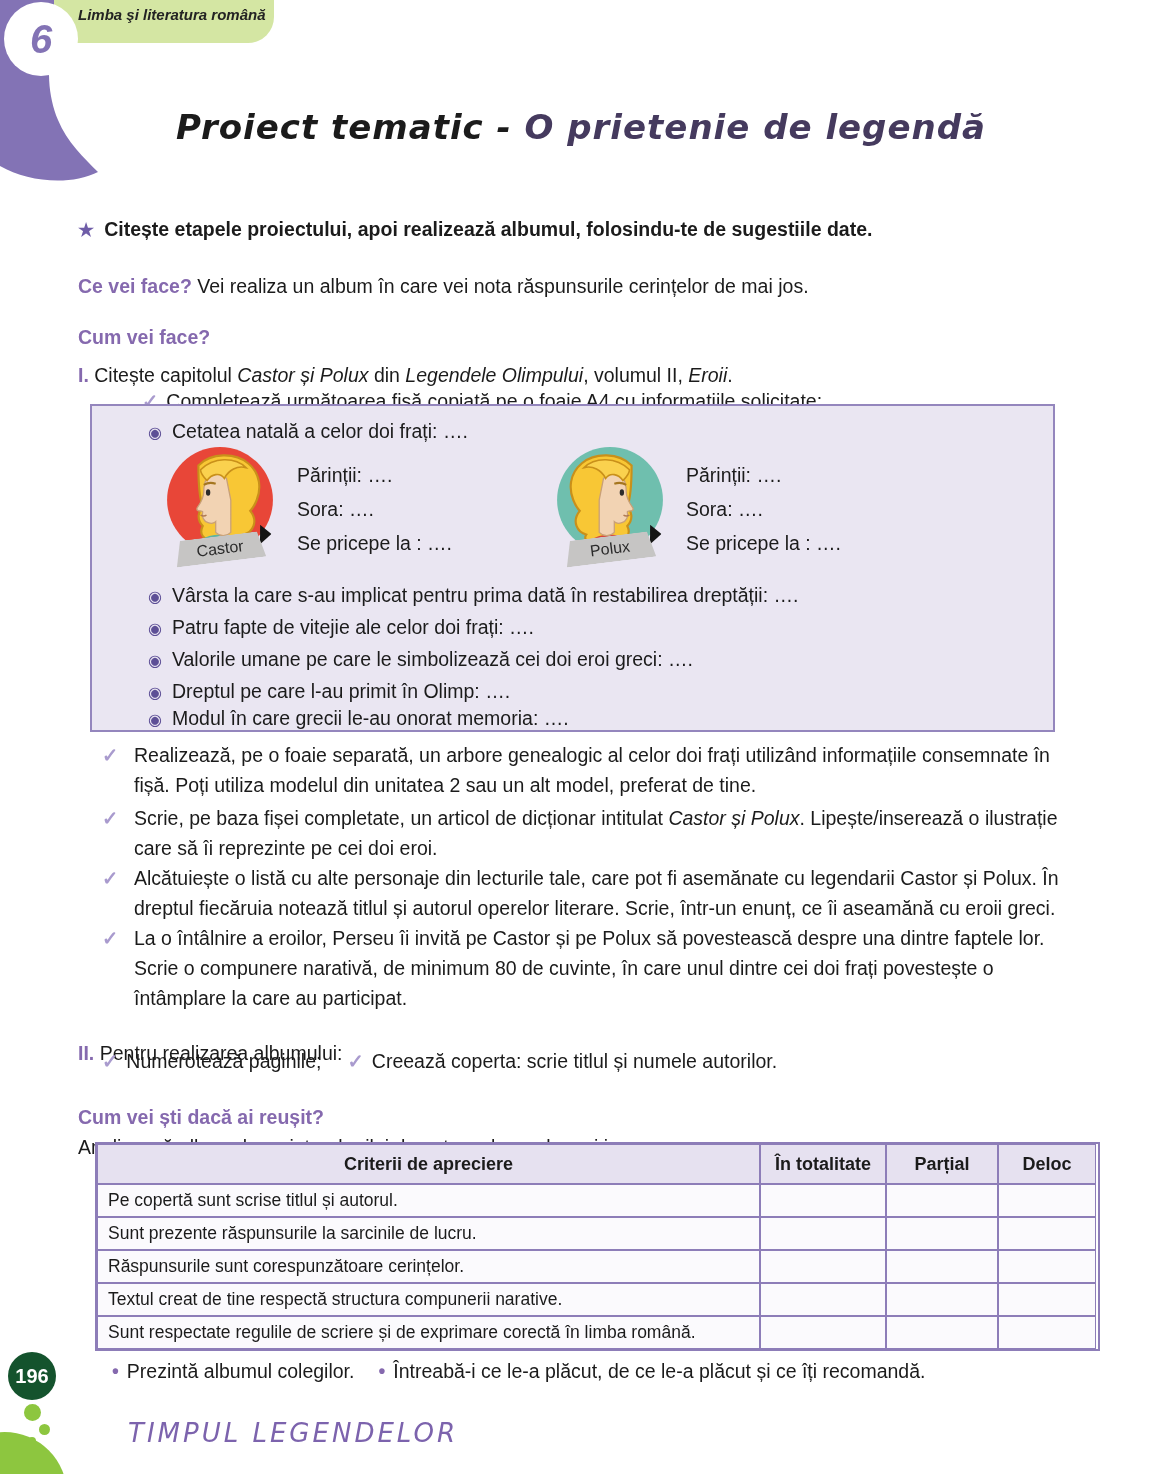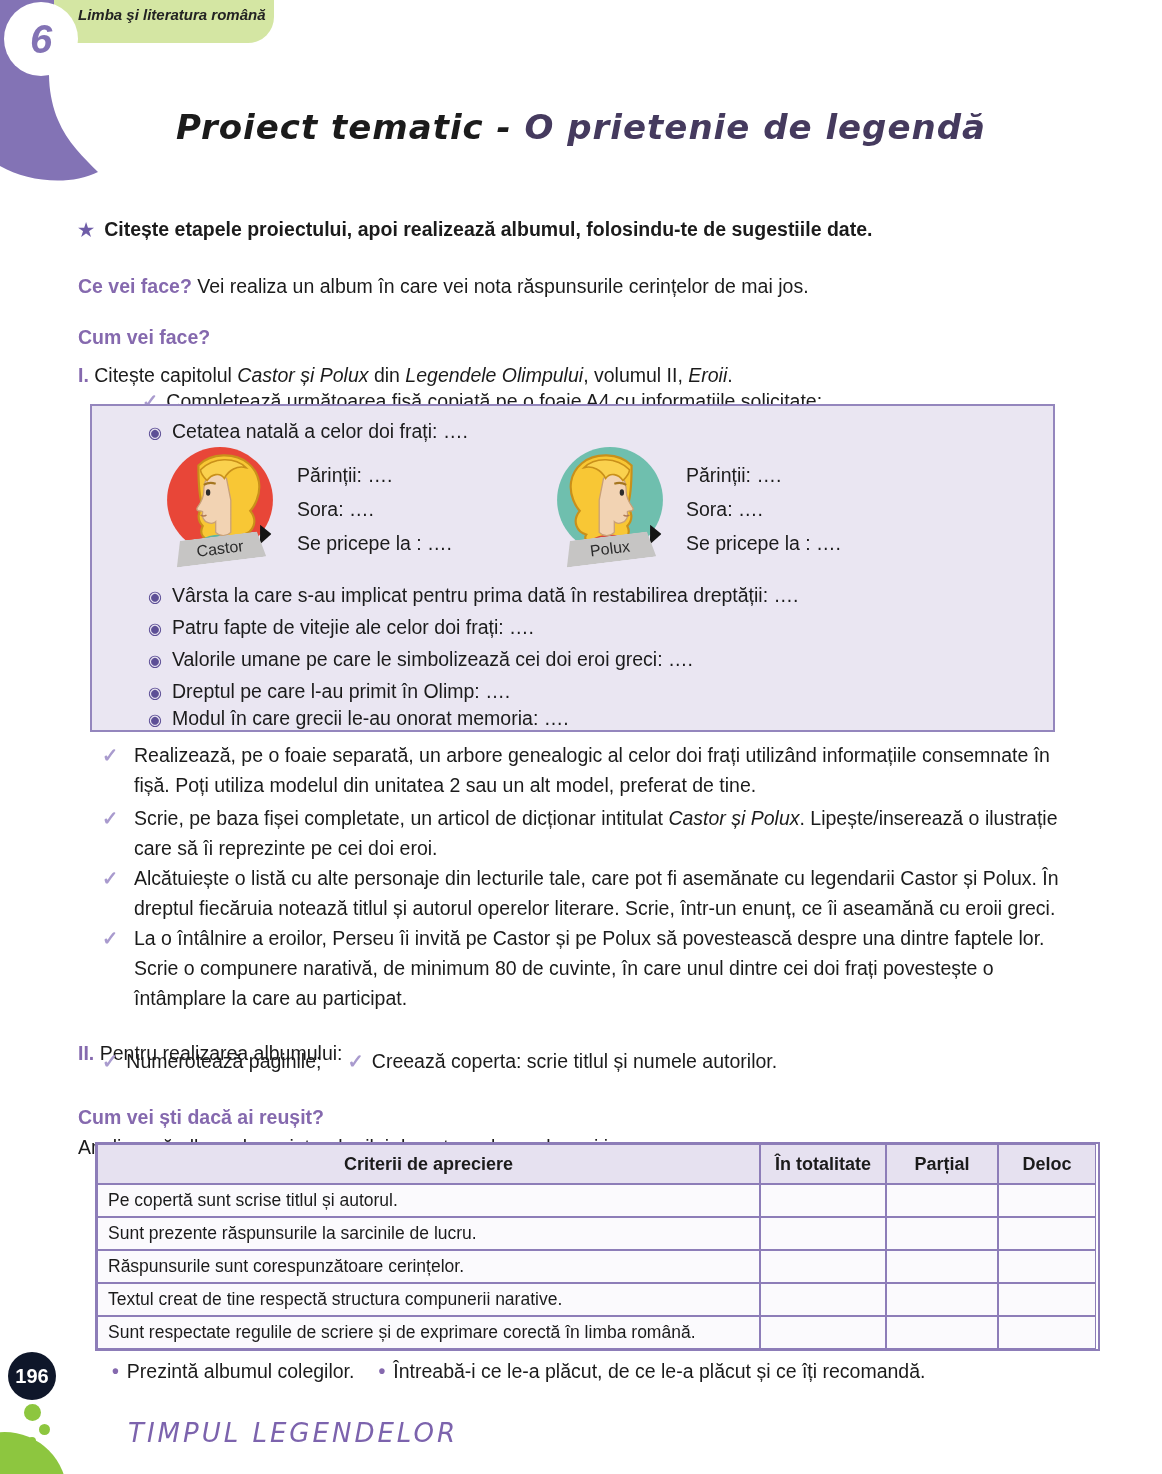--- a/index.html
+++ b/index.html
@@ -61,21 +61,21 @@
               box-sizing:border-box;display:grid;grid-template-columns:663px 126px 112px 98px;}
   .gt-cell{border:1px solid #8d7db8;box-sizing:border-box;display:flex;align-items:center;
            font-size:17.5px;background:#fbfafd;padding:0 10px;}
   .gt-head{background:#e6e1f0;font-weight:bold;height:40px;justify-content:center;font-size:18px;}
   .gt-crit{justify-content:flex-start;}
   .gt-body{height:33px;}
 
   
   .footer-bullets{position:absolute;left:112px;top:1360px;font-size:19.5px;display:flex;gap:24px;}
   .fb-dot{color:#8569ae;font-weight:bold;margin-right:8px;}
-  .page-badge{position:absolute;left:8px;top:1352px;width:48px;height:48px;background:#0f172a;
+  .page-badge{position:absolute;left:8px;top:1352px;width:48px;height:48px;background:#14532d;
               border-radius:50%;display:flex;align-items:center;justify-content:center;
               color:#fff;font-weight:bold;font-size:20px;}
   .gdot{position:absolute;background:#8dc63f;border-radius:50%;}
   .gdot1{left:24px;top:1404px;width:17px;height:17px;}
   .gdot2{left:39px;top:1424px;width:11px;height:11px;}
   .gdot3{left:28px;top:1437px;width:8px;height:8px;}
   .corner-circle{position:absolute;left:-58px;top:1432px;width:125px;height:125px;
                  background:#8dc63f;border-radius:50%;}
   .chapter{position:absolute;left:128px;top:1418px;font-size:26px;font-weight:normal;font-style:italic;
            letter-spacing:3px;color:#7c63ad;font-family:"DejaVu Sans",sans-serif;}

